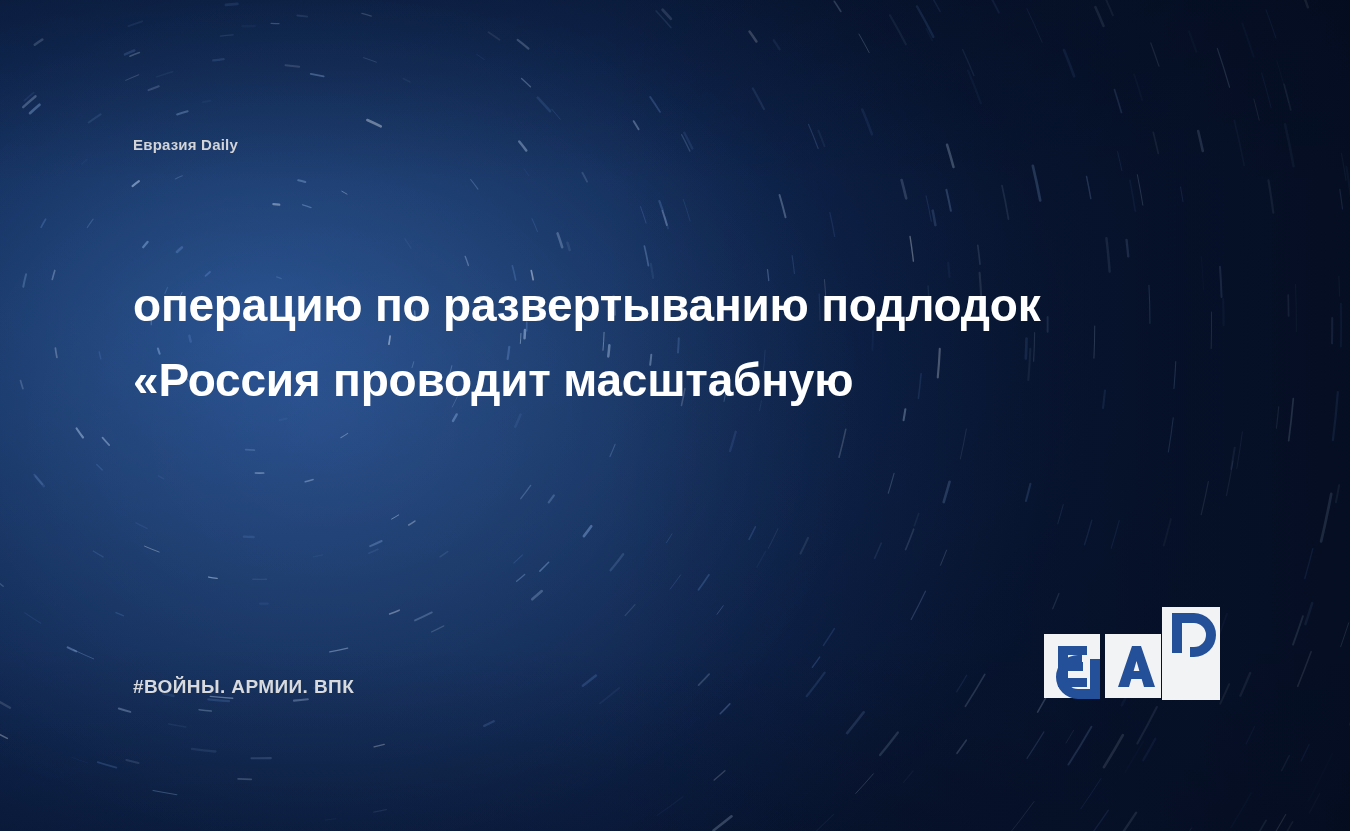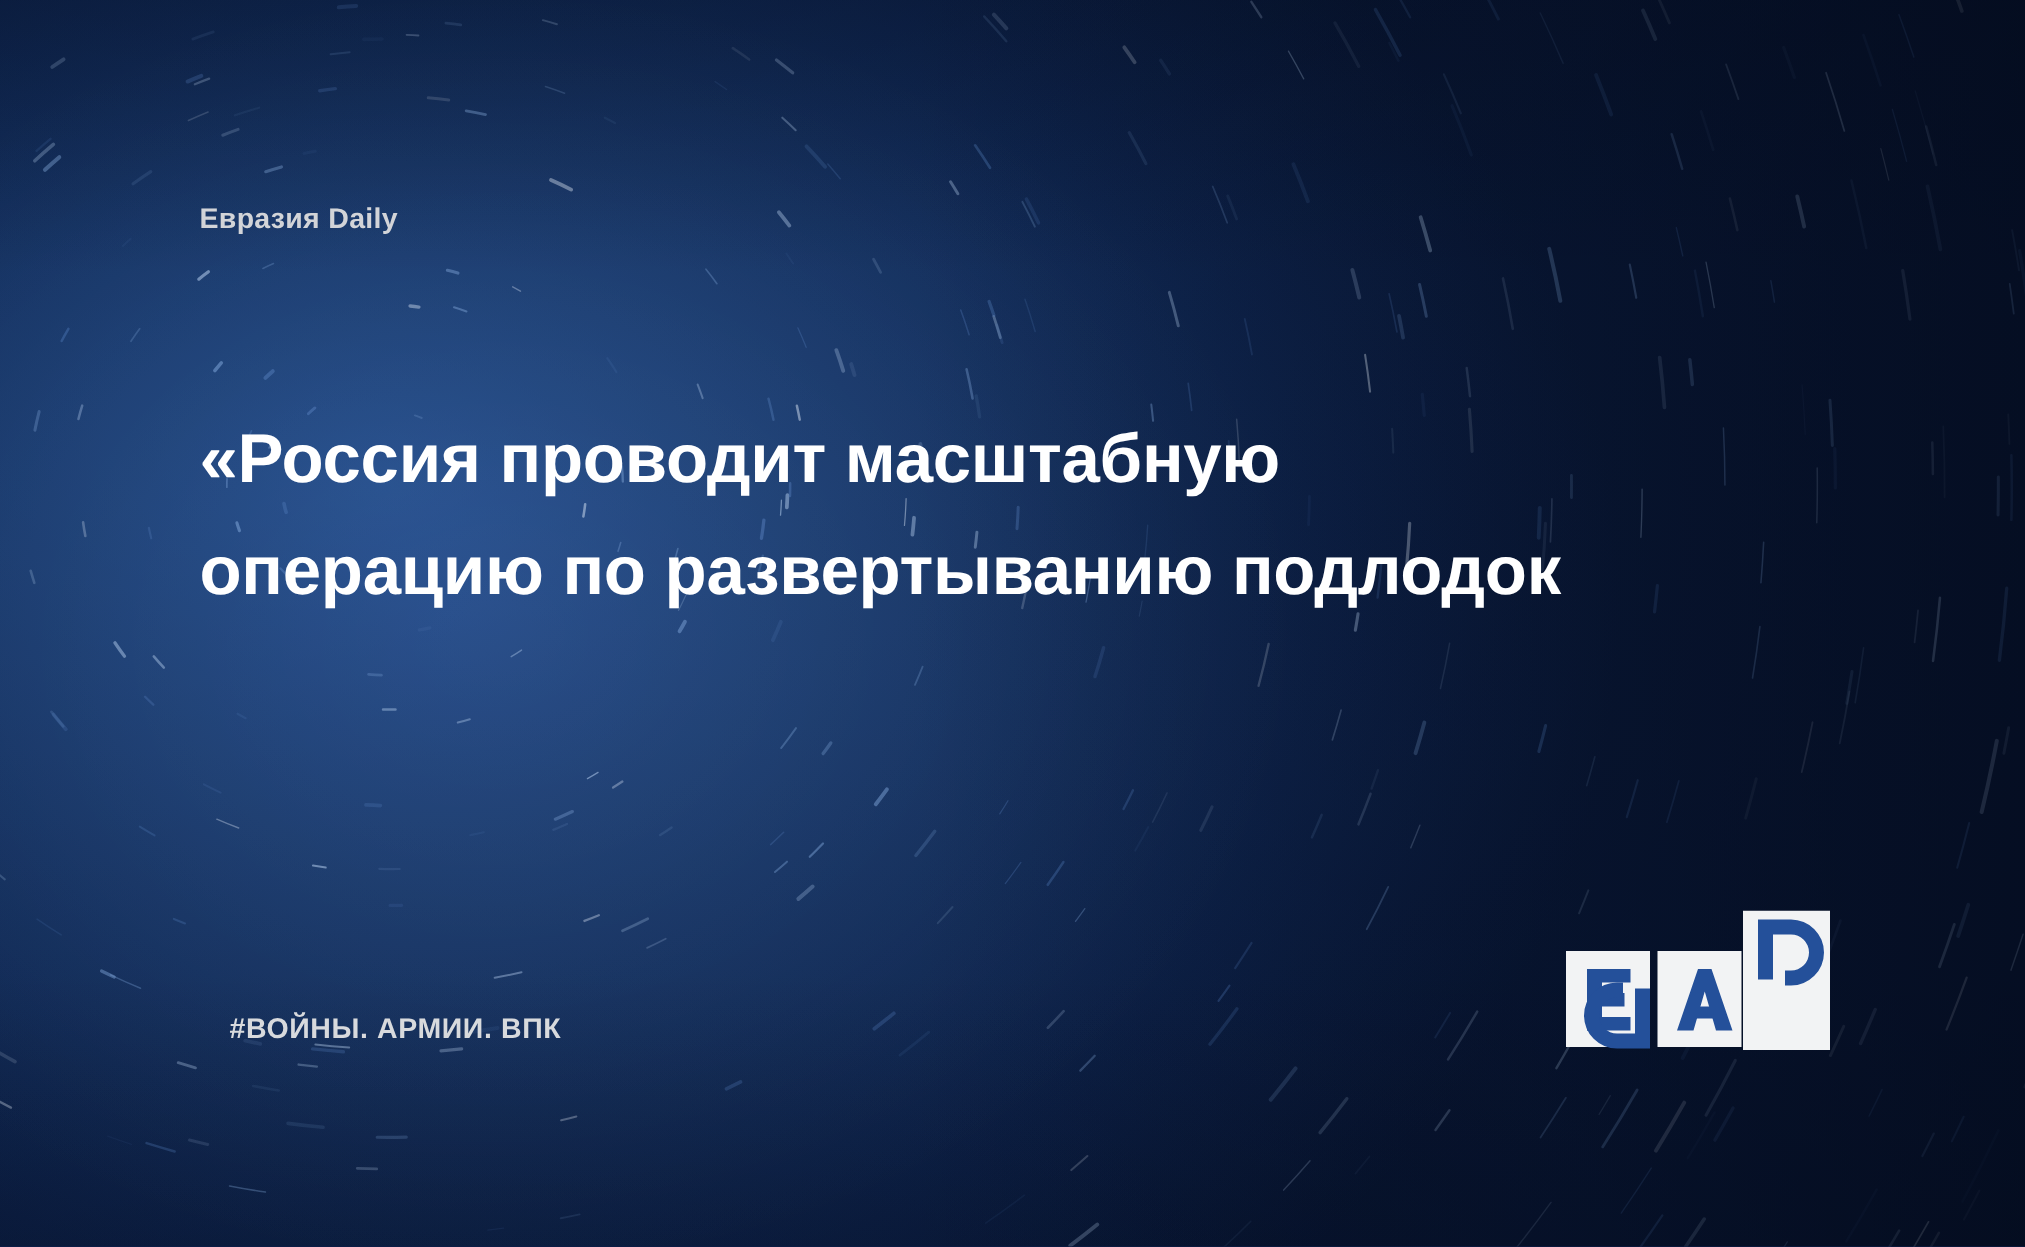--- a/index.html
+++ b/index.html
@@ -41,21 +41,21 @@
         rgba(255,255,255,0.05) 0%, rgba(255,255,255,0.0) 55%),
       linear-gradient(90deg, rgba(4,12,30,0.0) 45%, rgba(4,12,30,0.40) 78%, rgba(3,9,24,0.62) 100%),
       linear-gradient(180deg, rgba(4,12,30,0.30) 0%, rgba(4,12,30,0.0) 22%, rgba(4,12,30,0.0) 78%, rgba(4,12,30,0.28) 100%);
   }
 
   
   .brand {
     position:absolute;
     left:133px;
     top:136px;
-    font-size:19px;
+    font-size:15px;
     font-weight:bold;
     letter-spacing:0.2px;
     color:#d2d4d8;
     white-space:nowrap;
   }
 
   .headline {
     position:absolute;
     left:133px;
     top:268px;
@@ -70,21 +70,20 @@
 
   .tag {
     position:absolute;
     left:133px;
     top:676px;
     font-size:19px;
     font-weight:bold;
     letter-spacing:0.4px;
     color:#d8dadd;
     white-space:nowrap;
-    margin-left:20px;
   }
 
   
   .logo {
     position:absolute;
     left:1044px;
     top:607px;
     width:184px;
     height:95px;
   }
@@ -798,22 +797,22 @@
           <path d="M334.2,33.4 A533.6,490.9 0 0 1 356.4,25.8" stroke="#4f79b8" stroke-width="1.85" stroke-opacity="0.369"></path>
         </g>
     </svg>
   </div>
 
   <div class="vignette"></div>
 
   <div class="brand">Евразия Daily</div>
 
   <h1 class="headline">
+    <span class="headline-line">операцию по развертыванию подлодок</span>
     <span class="headline-line">«Россия проводит масштабную</span>
-    <span class="headline-line">операцию по развертыванию подлодок</span>
   </h1>
 
   <div class="tag">#ВОЙНЫ. АРМИИ. ВПК</div>
 
   <div class="logo">
     <svg viewBox="0 0 184 95" xmlns="http://www.w3.org/2000/svg" aria-hidden="true">
 
       <rect x="118" y="0" width="58" height="57" fill="#f2f3f4"></rect>
 
       <rect x="0" y="27" width="56" height="64" fill="#f2f3f4"></rect>

